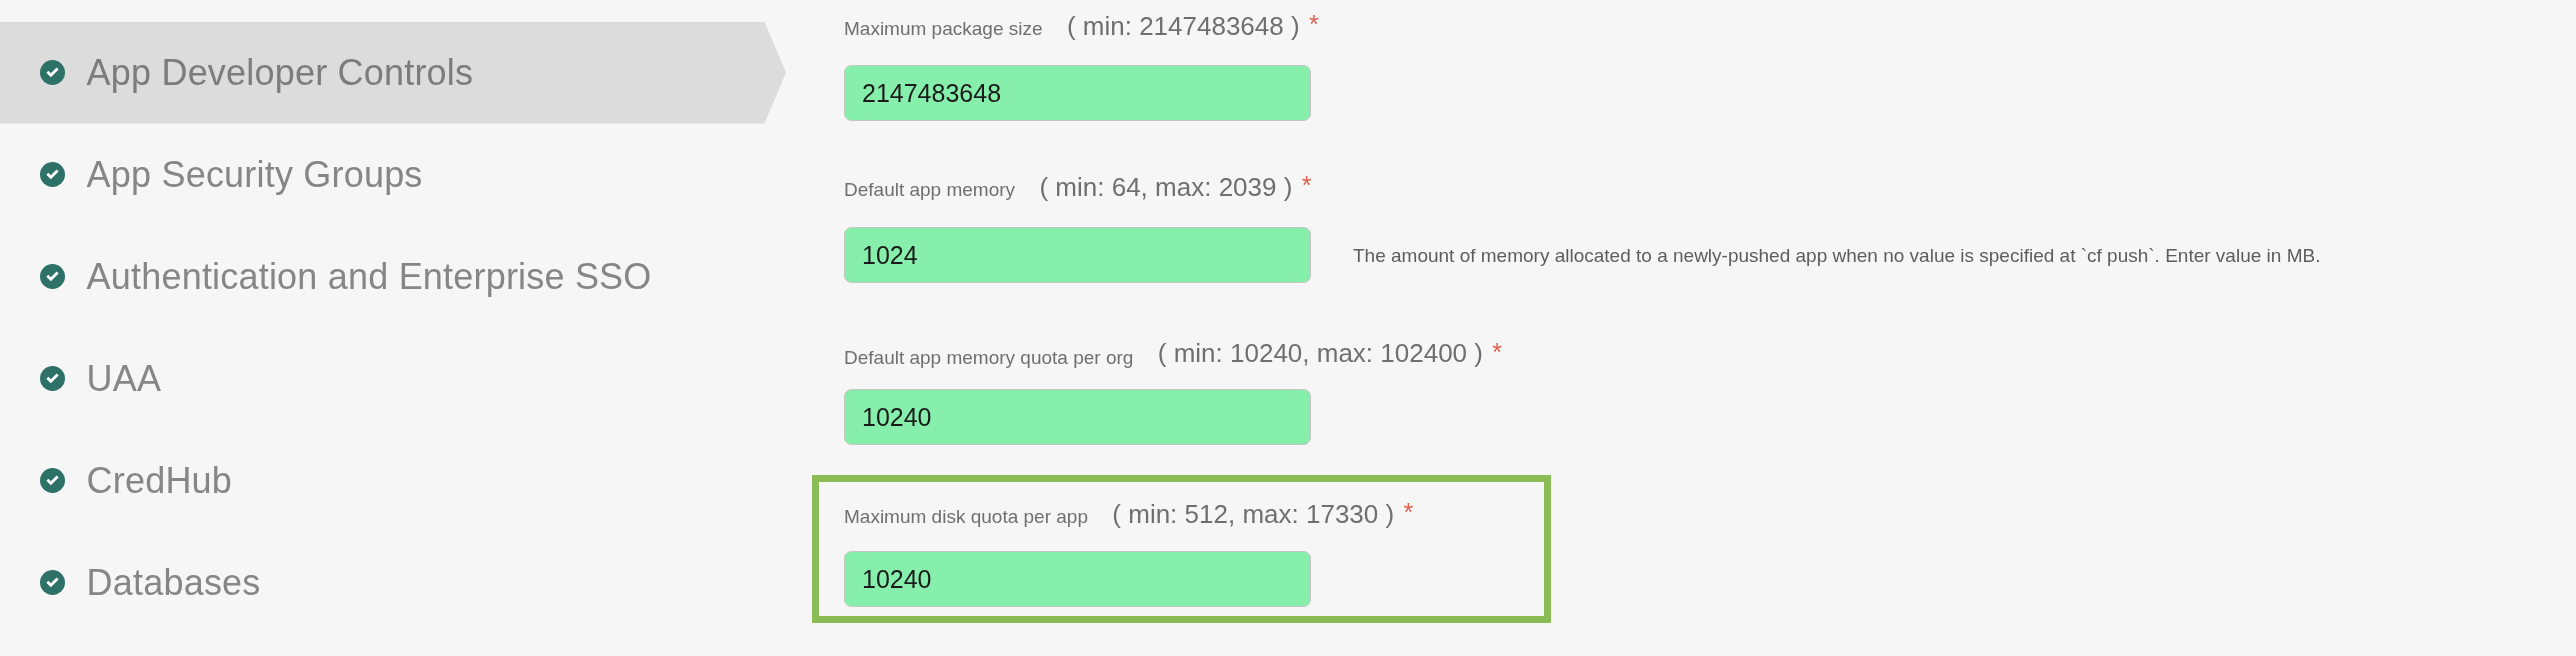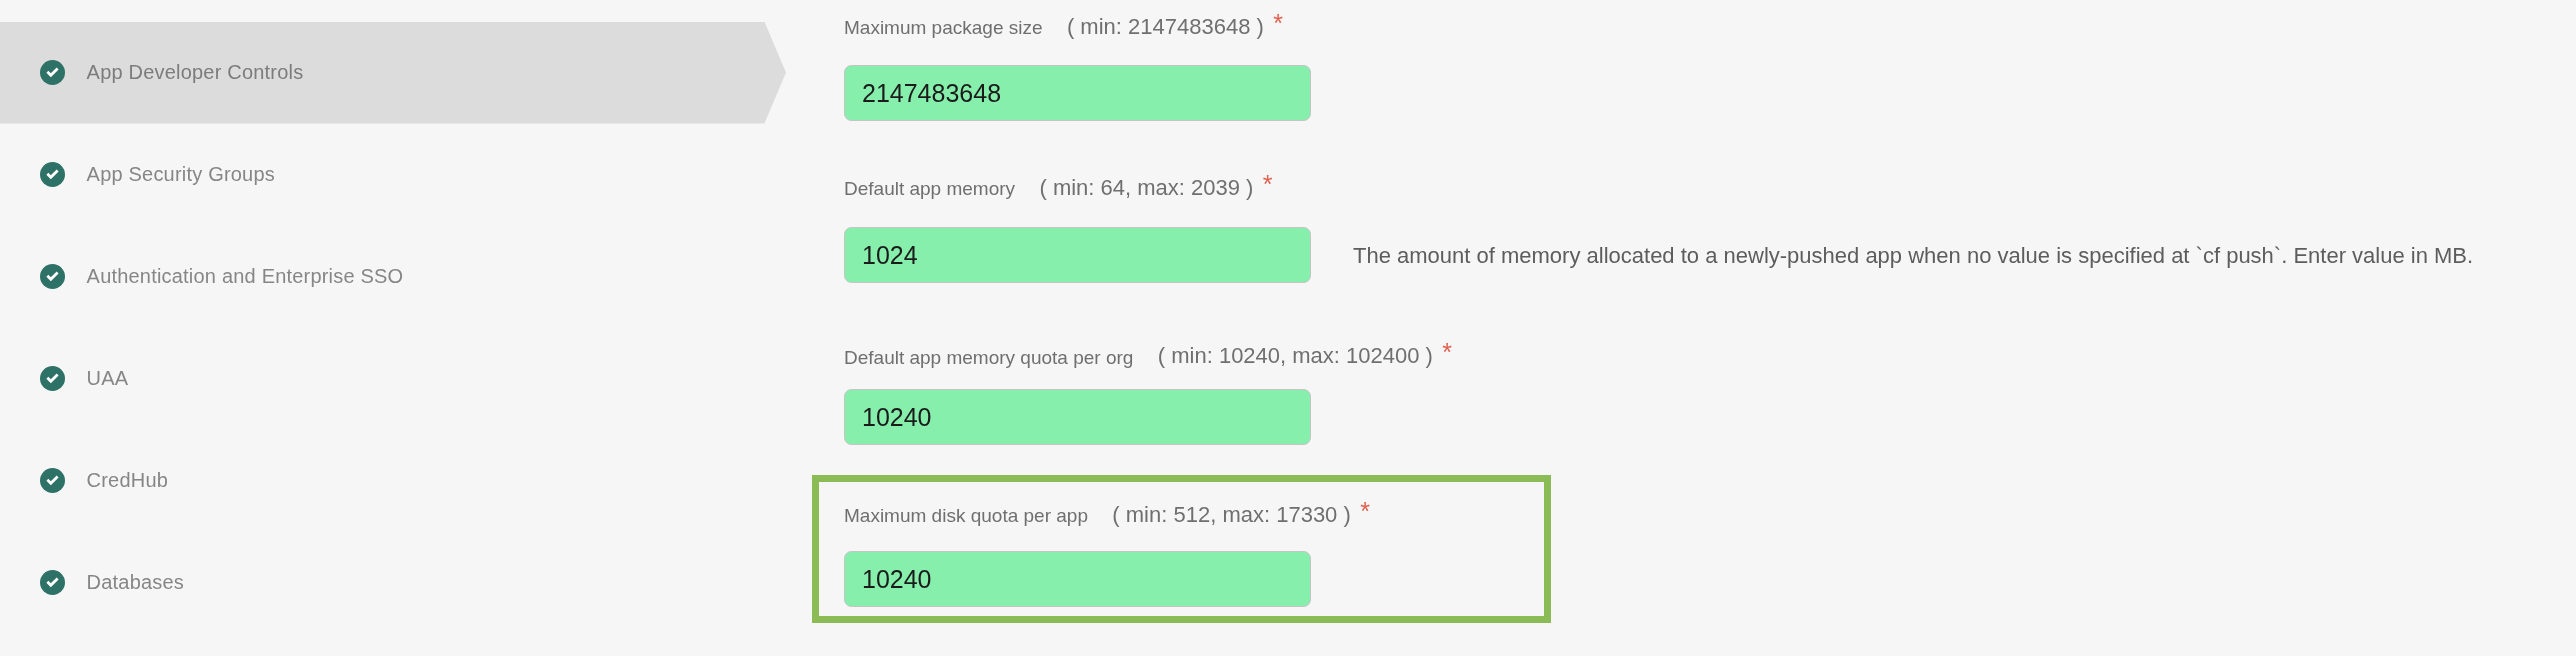--- a/index.html
+++ b/index.html
@@ -40,42 +40,42 @@
   .sidebar-item .check-icon {
     position: relative;
     margin-left: 40px;
     width: 25px; height: 25px;
     flex: 0 0 25px;
   }
   .sidebar-item .check-icon svg { display: block; width: 25px; height: 25px; }
   .sidebar-item .item-label {
     position: relative;
     margin-left: 21.6px;
-    font-size: 20px;
+    font-size: 36px;
     color: #868686;
     letter-spacing: 0.2px;
     white-space: nowrap;
   }
   .sidebar-item.active .item-label { color: #7c7c7c; }
 
   
   .field-label-row {
     position: absolute;
     left: 844px;
     height: 34px;
     display: flex;
     align-items: baseline;
     white-space: nowrap;
   }
   .field-label {
     font-size: 19px;
     color: #6f6f6f;
   }
   .field-constraint {
-    font-size: 22px;
+    font-size: 26px;
     color: #6f6f6f;
     margin-left: 24.4px;
   }
   .required-marker {
     font-size: 25px;
     color: #e0604e;
     margin-left: 9.4px;
     position: relative;
     top: -1.9px;
   }
@@ -93,21 +93,21 @@
     color: #1b1b1b;
     outline: none;
   }
   .helper-text {
     position: absolute;
     left: 1353px;
     top: 227px;
     height: 58px;
     display: flex;
     align-items: center;
-    font-size: 22px;
+    font-size: 19px;
     color: #5d5d5d;
     white-space: nowrap;
   }
   .highlight-box {
     position: absolute;
     left: 812px;
     top: 475px;
     width: 739px;
     height: 148px;
     border: 7.5px solid #8abb54;

